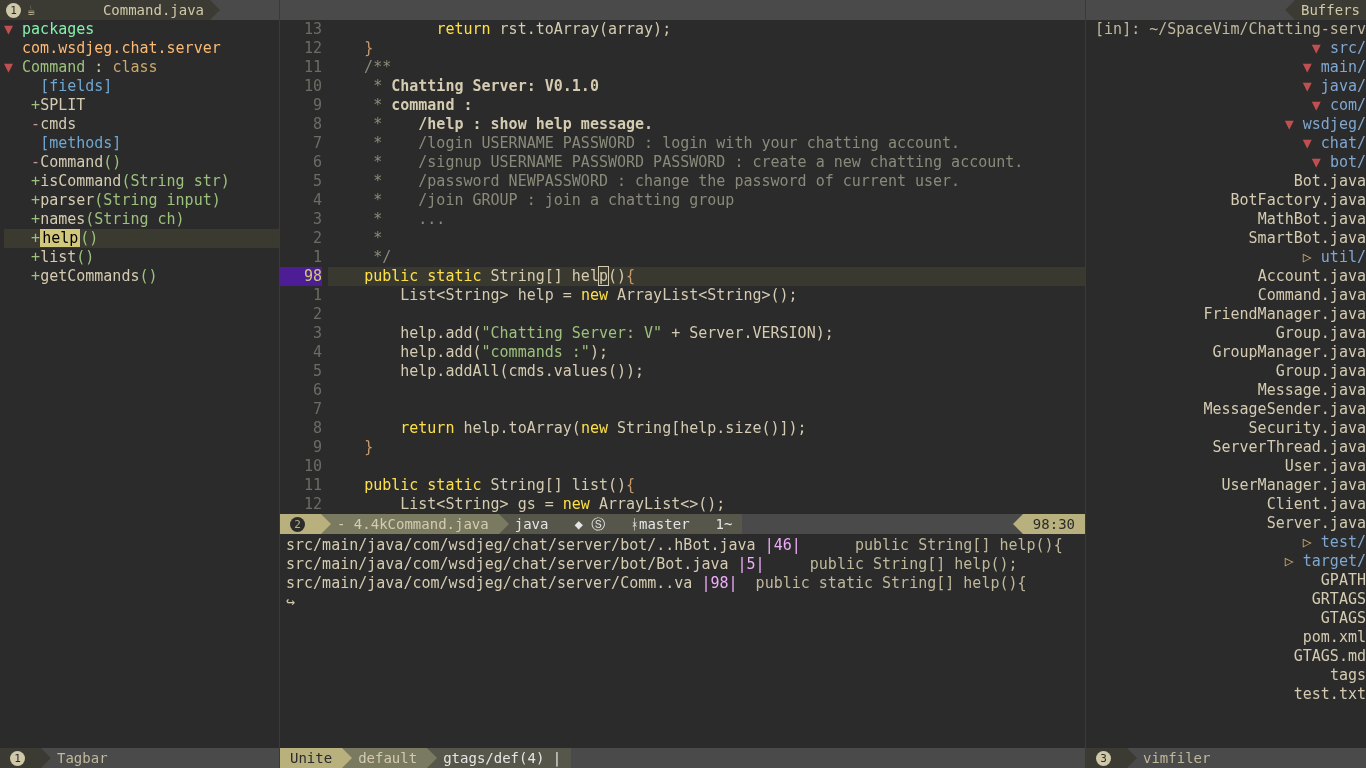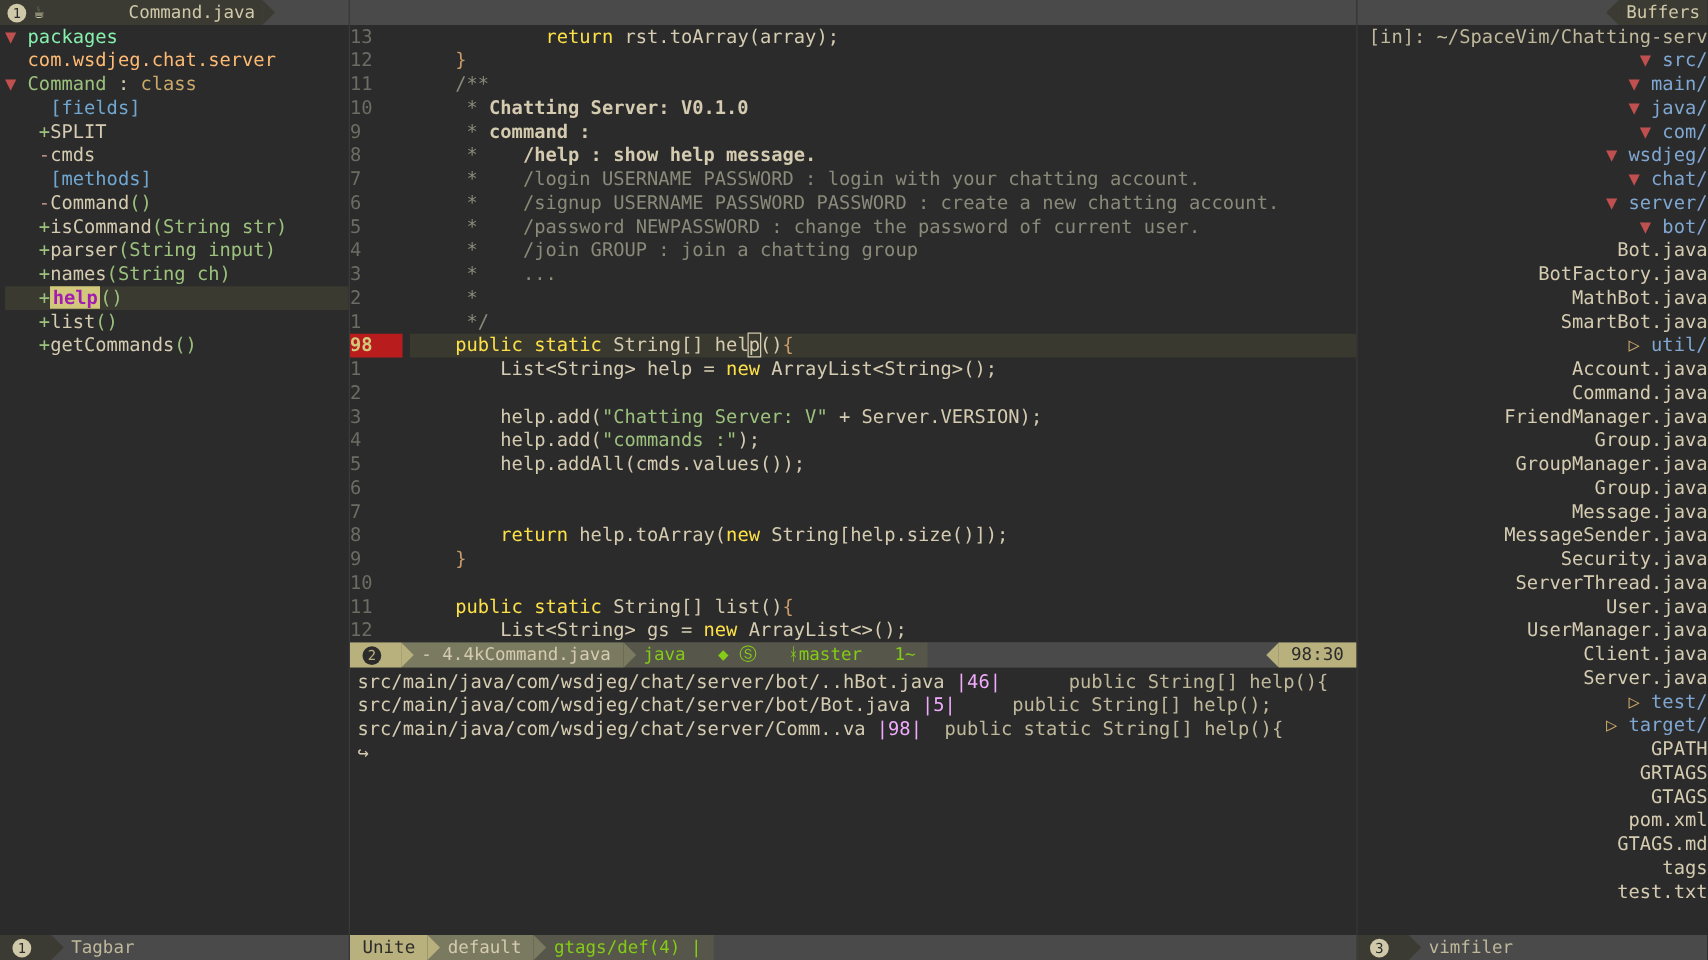--- a/index.html
+++ b/index.html
@@ -71,23 +71,22 @@
   .kw-pkg   { color: #86efac; }
   .pkg-name { color: #fdba74; }
   .cls      { color: #c9a86a; }
   .cls-name { color: #9cc17d; }
   .section  { color: #6fa7d1; }
   .sym-plus { color: #9cc17d; }
   .sym-minus{ color: #c99393; }
   .member   { color: #d4cbb0; }
   .hl-sel {
     background: #d1c87b;
-    color: #a21caf;
+    color: #000000;
     padding: 0 2px;
-    font-weight: bold;
   }
   .tag-sel-row { background: #3a3a30; }
 
   
   .statusbar {
     height: 20px;
     background: #4a4a4a;
     display: flex;
     align-items: stretch;
     font-size: 14px;
@@ -112,26 +111,26 @@
 
   
   .editor {
     flex: 0 0 auto;
     display: flex;
     overflow: hidden;
   }
   .gutter {
     width: 48px;
     padding-right: 6px;
-    text-align: left;
+    text-align: right;
     color: #6c6c64;
     user-select: none;
   }
   .gutter .lno { height: 19px; }
-  .gutter .lno.cur { color: #d1c87b; background: #b91c1c; font-weight: bold; }
+  .gutter .lno.cur { color: #d1c87b; background: #4c1d95; }
   .code-area { flex: 1; overflow: hidden; }
   .code-line { height: 19px; white-space: pre; color: #d4cbb0; }
   .code-line.cur { background: #39392f; }
 
   .tok-kw    { color: #fde047; }
   .tok-str   { color: #9cc17d; }
   .tok-comm  { color: #8a8a7a; }
   .tok-cmds  { color: #d4cbb0; font-weight: bold; }
   .tok-brace { color: #c99a6a; }
   .cursor-box {
@@ -156,21 +155,21 @@
     content:""; position:absolute; right:-10px; top:0;
     border-top:10px solid transparent; border-bottom:10px solid transparent;
     border-left:10px solid #b8b07d; z-index:2;
   }
   .aseg.b { background: #7a7a60; color: #d4cbb0; padding-left:16px; }
   .aseg.b::after {
     content:""; position:absolute; right:-10px; top:0;
     border-top:10px solid transparent; border-bottom:10px solid transparent;
     border-left:10px solid #7a7a60; z-index:2;
   }
-  .aseg.c { background: #56564a; color: #84cc16; padding-left:16px; }
+  .aseg.c { background: #56564a; color: #e5e5e5; padding-left:16px; }
   .aseg.c::after {
     content:""; position:absolute; right:-10px; top:0;
     border-top:10px solid transparent; border-bottom:10px solid transparent;
     border-left:10px solid #56564a;
   }
   .aseg.grow { flex:1; background:#4a4a4a; }
   .aseg.y { background: #b8b07d; color:#2b2b2b;justify-content:flex-end; }
   .aseg.y::before {
     content:""; position:absolute; left:-10px; top:0;
     border-top:10px solid transparent; border-bottom:10px solid transparent;
@@ -332,21 +331,20 @@
     </div>
 
     <div class="tree-body">
       <div class="tree-line"><span class="top-in">[in]: ~/SpaceVim/Chatting-serv</span></div>
       <div class="tree-line"><span class="tri-r-open">▼</span> <span class="dir">src/</span></div>
       <div class="tree-line">  <span class="tri-r-open">▼</span> <span class="dir">main/</span></div>
       <div class="tree-line">   <span class="tri-r-open">▼</span> <span class="dir">java/</span></div>
       <div class="tree-line">    <span class="tri-r-open">▼</span> <span class="dir">com/</span></div>
       <div class="tree-line">     <span class="tri-r-open">▼</span> <span class="dir">wsdjeg/</span></div>
       <div class="tree-line">      <span class="tri-r-open">▼</span> <span class="dir">chat/</span></div>
-      <div class="tree-line">       <span class="tri-r-open">▼</span> <span class="dir">server/</span></div>
       <div class="tree-line">        <span class="tri-r-open">▼</span> <span class="dir">bot/</span></div>
       <div class="tree-line">          <span class="file">Bot.java</span></div>
       <div class="tree-line">          <span class="file">BotFactory.java</span></div>
       <div class="tree-line">          <span class="file">MathBot.java</span></div>
       <div class="tree-line">          <span class="file">SmartBot.java</span></div>
       <div class="tree-line">        <span class="tri-r-closed">▷</span> <span class="dir">util/</span></div>
       <div class="tree-line">         <span class="file">Account.java</span></div>
       <div class="tree-line">         <span class="file">Command.java</span></div>
       <div class="tree-line">         <span class="file">FriendManager.java</span></div>
       <div class="tree-line">         <span class="file">Group.java</span></div>

